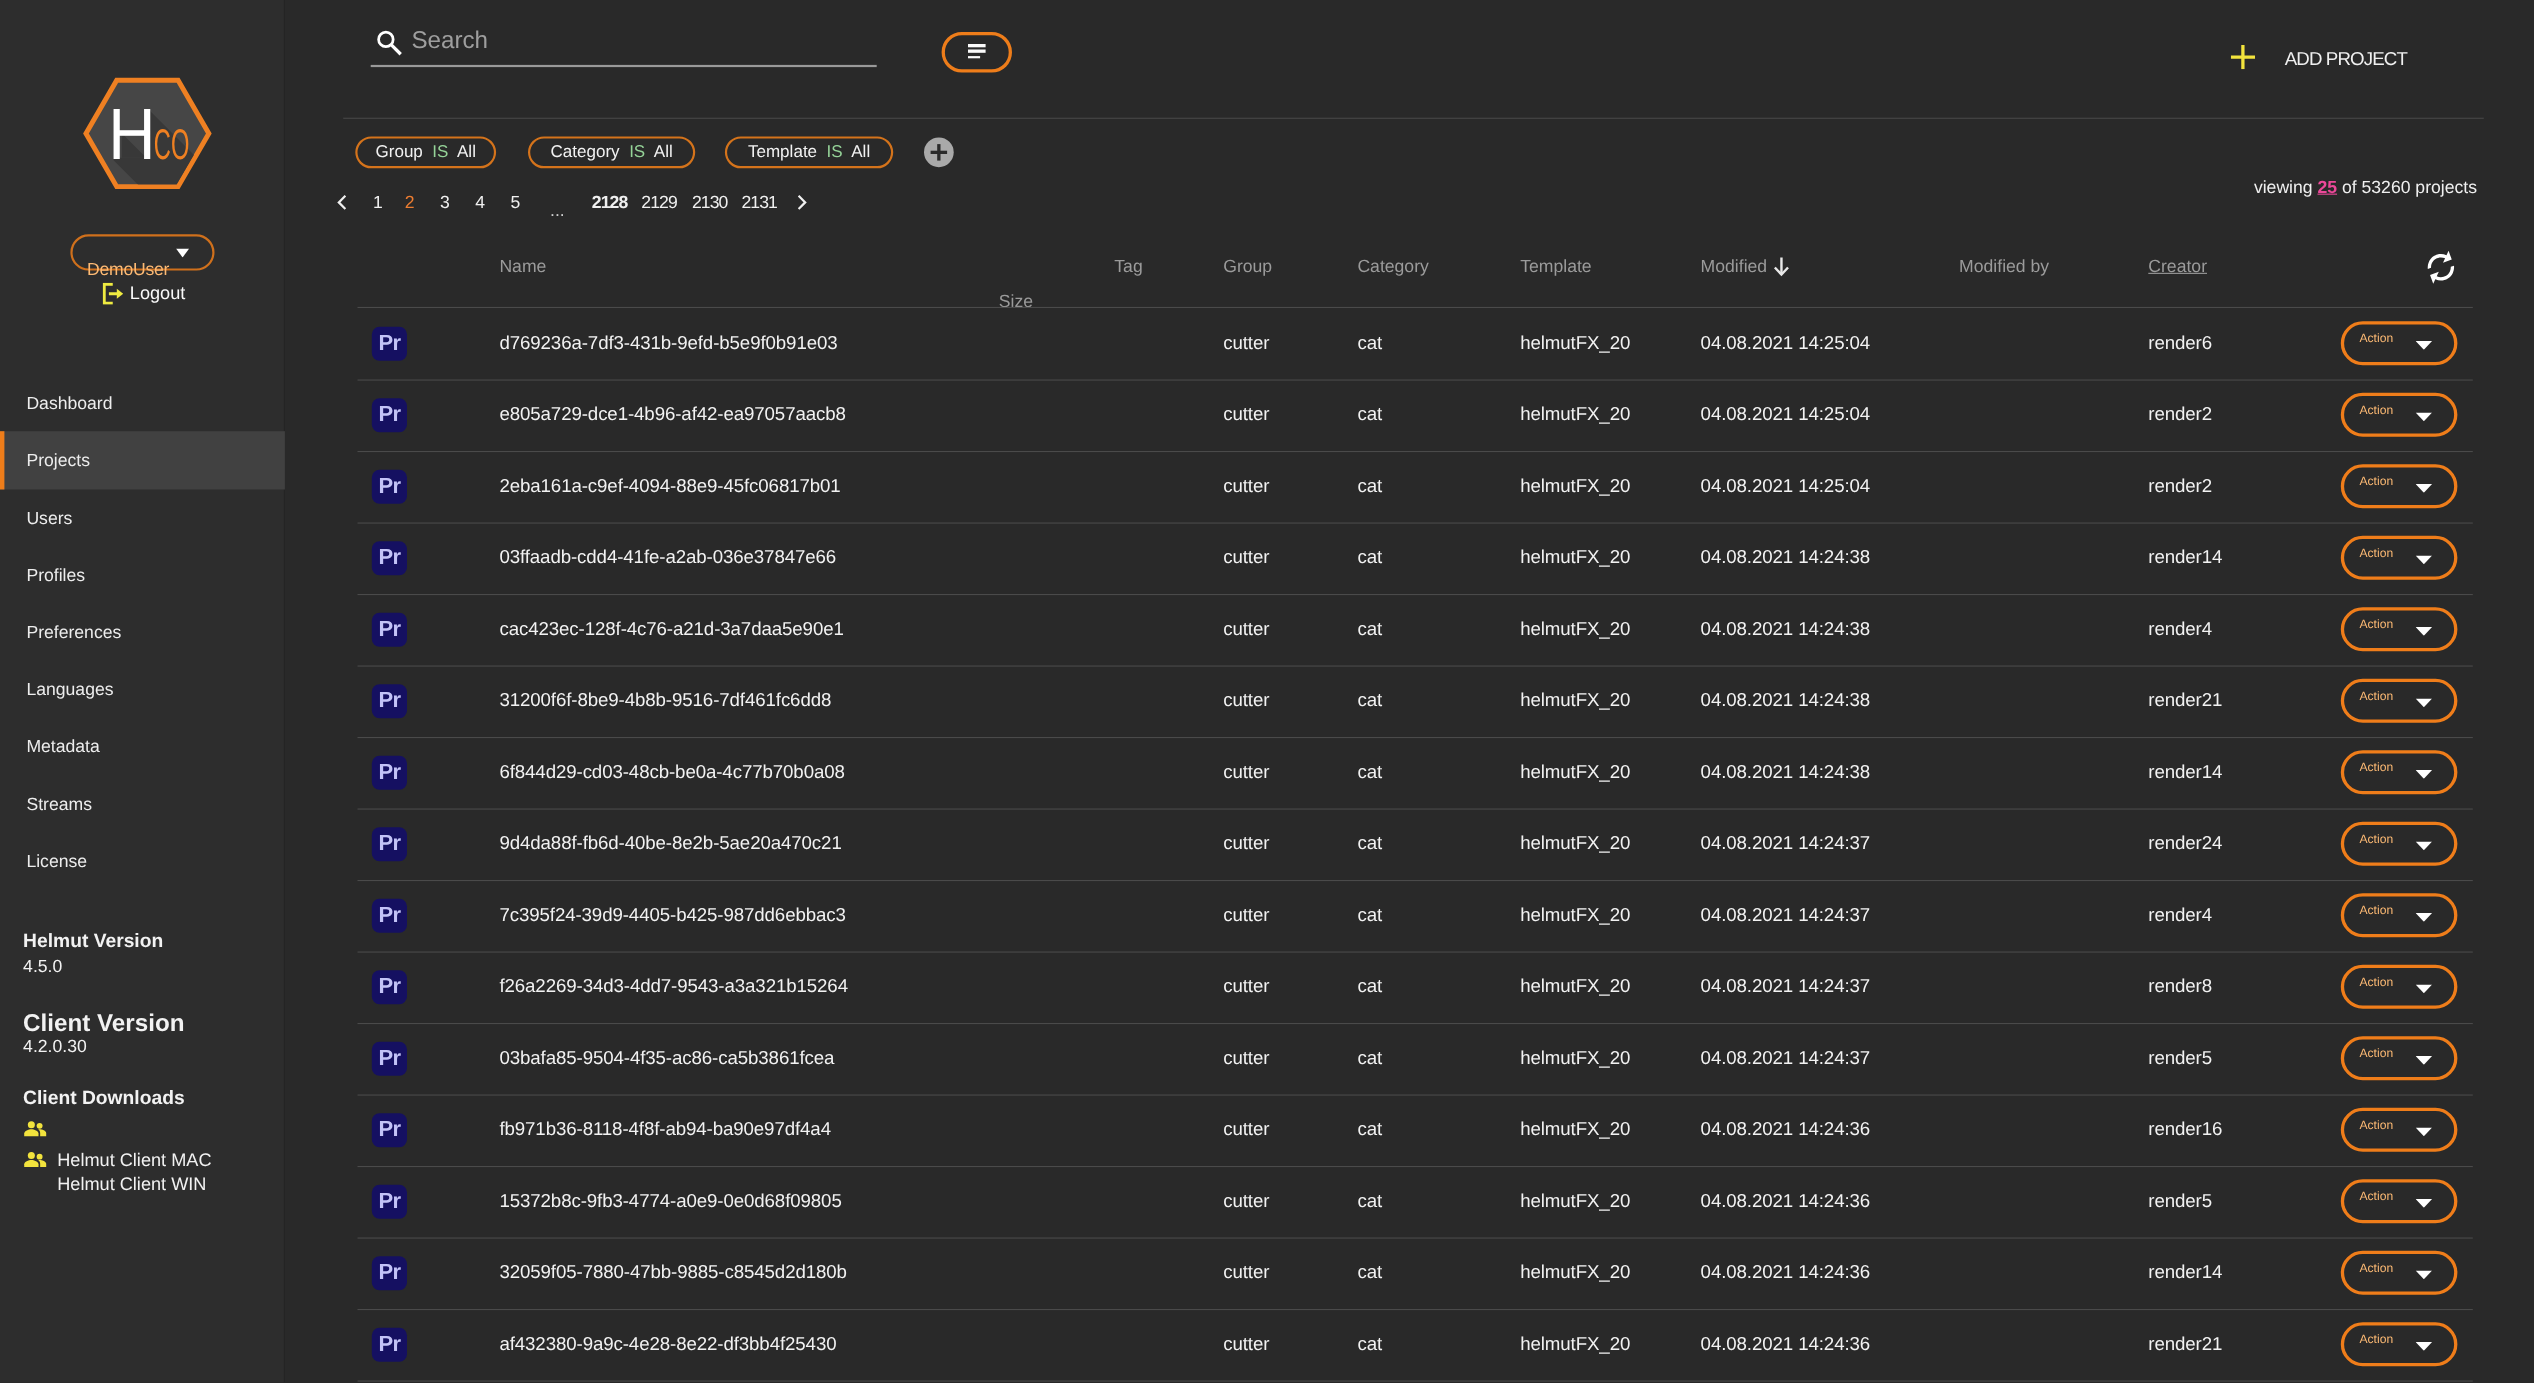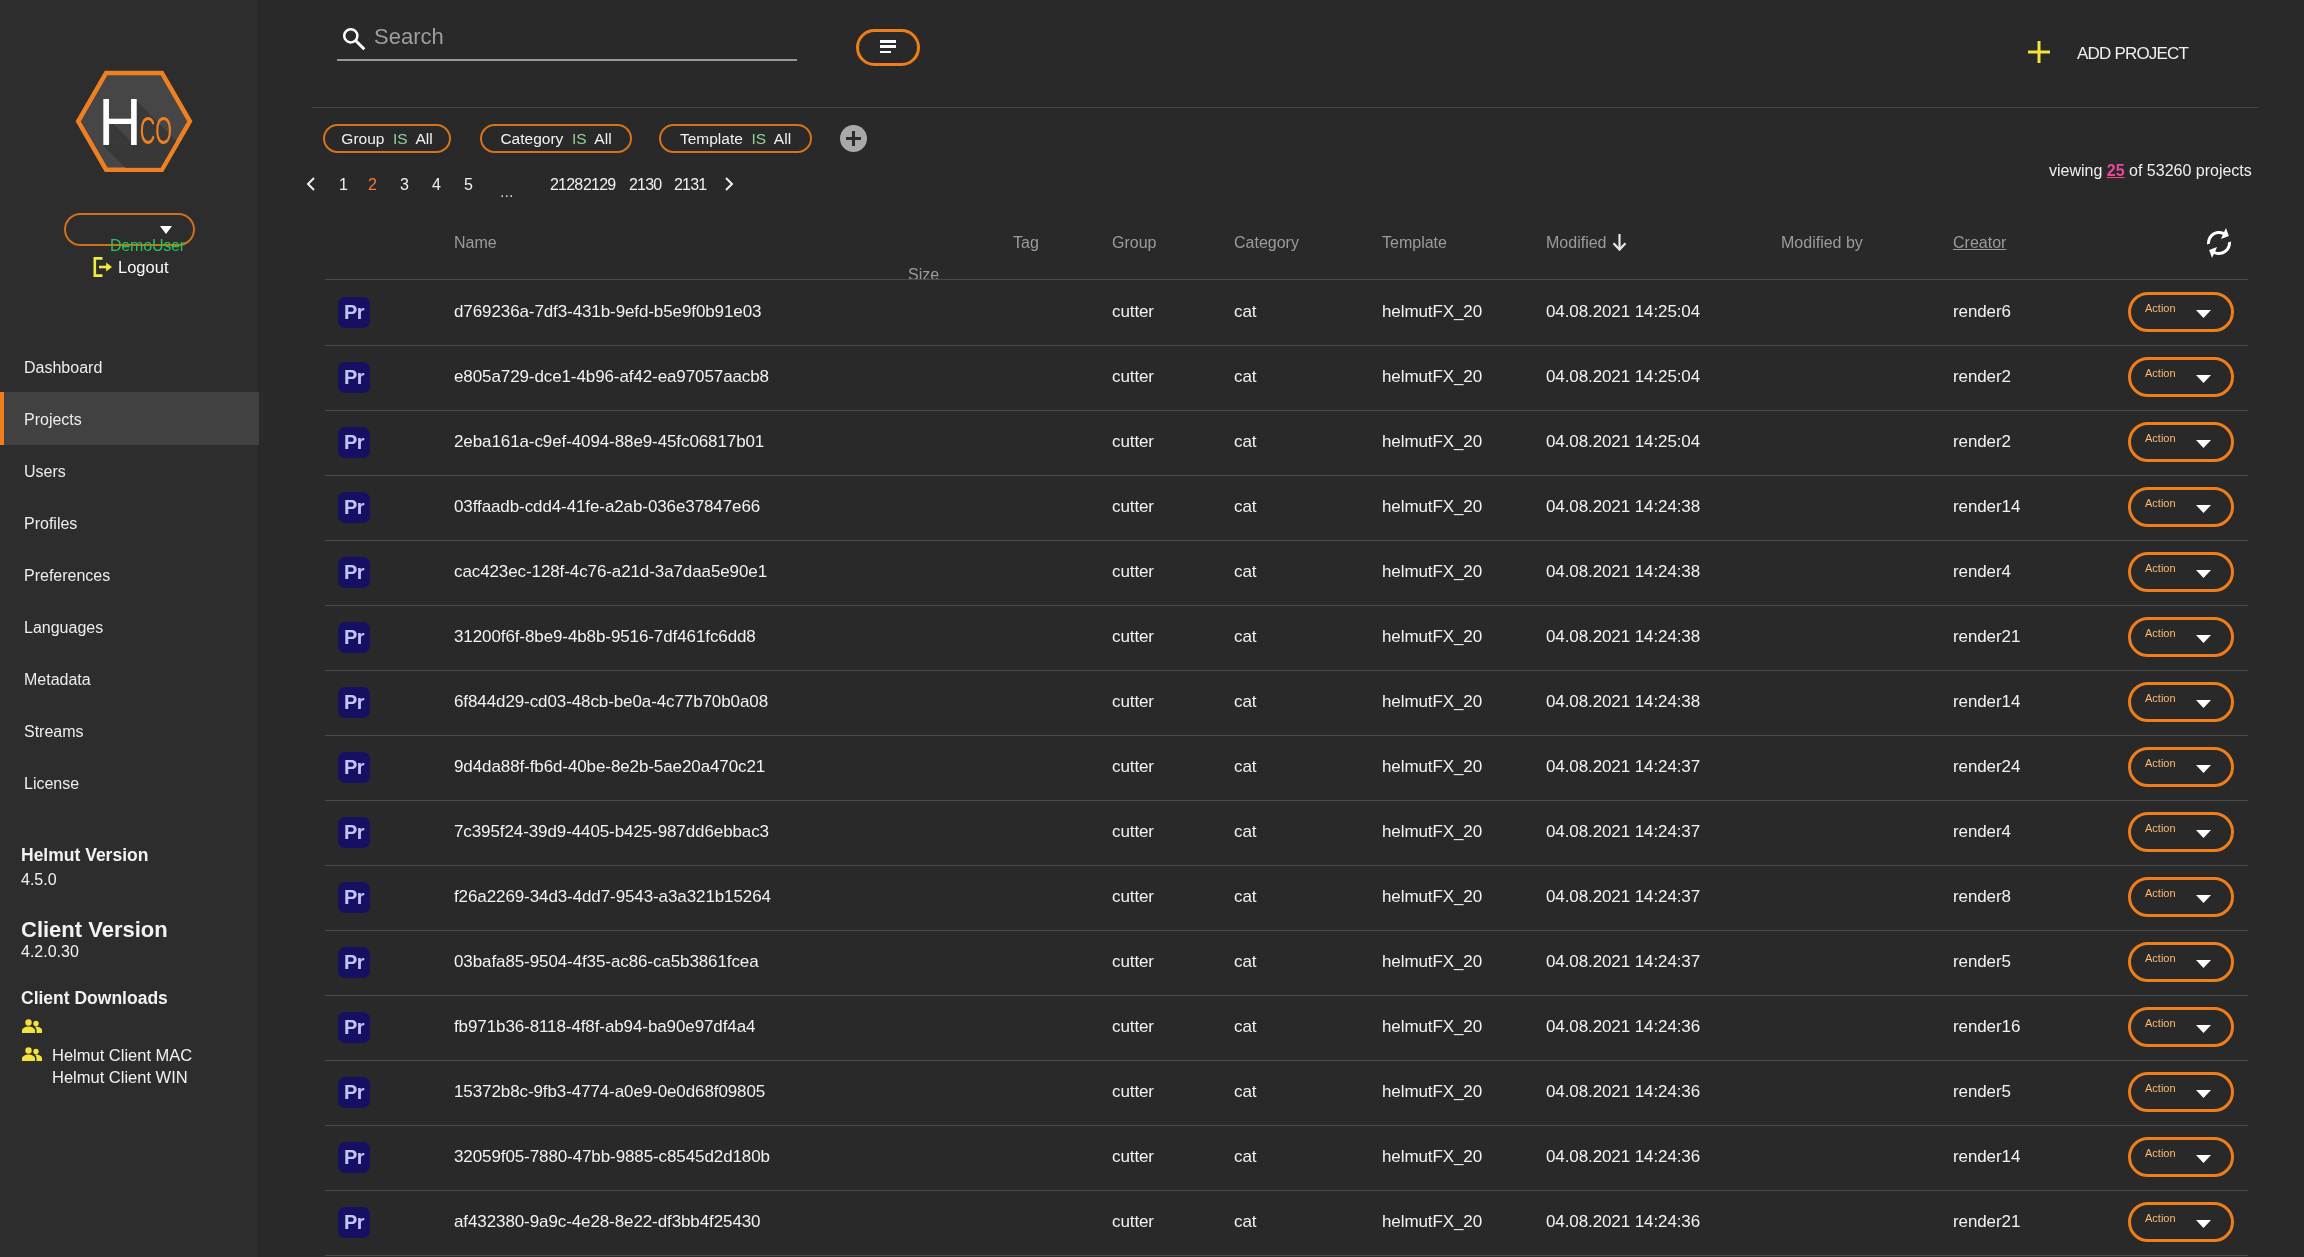--- a/index.html
+++ b/index.html
@@ -31,21 +31,21 @@
     </defs>
     <polygon points="3.15,52.3 31.1,3.95 86.9,3.95 114.85,52.3 86.9,100.65 31.1,100.65" fill="#464646" stroke="#ef8022" stroke-width="4.5"></polygon>
     <g clip-path="url(#hexclip)">
       <polygon points="61,31.5 105,75.5 105,103 54.6,103 28.4,76.8 28.4,74.5 61,74.5" fill="#383838"></polygon>
       <polygon points="35.6,52.2 57.9,74.5 35.6,74.5" fill="#383838"></polygon>
     </g>
     <text x="23.5" y="75.5" textLength="43" lengthAdjust="spacingAndGlyphs" font-family="Liberation Sans, sans-serif" font-size="66" fill="#ffffff">H</text>
     <text x="64.8" y="75.3" textLength="32.3" lengthAdjust="spacingAndGlyphs" font-family="Liberation Sans, sans-serif" font-size="39" fill="#ef8022">CO</text>
   </svg>
   <div class="abs" style="left:64px;top:213px;width:131px;height:33px;border:2px solid #cf701c;border-radius:17px;"></div>
-  <div class="abs" style="left:79px;top:237px;font-size:16px;letter-spacing:-0.2px;color:#22c55e;margin-left:31px;">DemoUser</div>
+  <div class="abs" style="left:79px;top:237px;font-size:16px;letter-spacing:-0.2px;color:#fdba74;">DemoUser</div>
   <svg class="abs" style="left:160px;top:226px;" width="12" height="8" viewBox="0 0 12 8">
       <polygon points="0,0 12,0 6,8" fill="#ffffff"></polygon>
     </svg>
   <svg class="abs" style="left:93px;top:257px;" width="20" height="20" viewBox="0 0 20 20">
     <path d="M9.5 1.4 H1.8 V18.6 H9.5" fill="none" stroke="#efeb41" stroke-width="2.6"></path>
     <line x1="6" y1="10" x2="14" y2="10" stroke="#efeb41" stroke-width="2.6"></line>
     <polygon points="13.2,5.4 19,10 13.2,14.6" fill="#efeb41"></polygon>
   </svg>
   <div class="abs" style="left:118px;top:258px;font-size:16.5px;color:#fafafa;">Logout</div>
 
@@ -112,21 +112,21 @@
 
   <svg class="abs" style="left:46px;top:177px;" width="9" height="14" viewBox="0 0 9 14">
       <polyline points="8,1 2,7 8,13" fill="none" stroke="#f0f0f0" stroke-width="2"></polyline>
     </svg>
   <div class="pagenum" style="left:79px;">1</div>
   <div class="pagenum" style="left:108px;color:#ed7d31;">2</div>
   <div class="pagenum" style="left:140px;">3</div>
   <div class="pagenum" style="left:172px;">4</div>
   <div class="pagenum" style="left:204px;">5</div>
   <div class="pagenum" style="left:240px;top:183px;color:#d0d0d0;">...</div>
-  <div class="pagenum" style="left:290px;letter-spacing:-0.8px;">2128</div>
+  <div class="pagenum" style="left:278px;letter-spacing:-0.8px;font-weight:bold;">2128</div>
   <div class="pagenum" style="left:323px;letter-spacing:-0.8px;">2129</div>
   <div class="pagenum" style="left:369px;letter-spacing:-0.8px;">2130</div>
   <div class="pagenum" style="left:414px;letter-spacing:-0.8px;">2131</div>
   <svg class="abs" style="left:465px;top:177px;" width="9" height="14" viewBox="0 0 9 14">
       <polyline points="1,1 7,7 1,13" fill="none" stroke="#f0f0f0" stroke-width="2"></polyline>
     </svg>
 
   <div class="abs" style="left:1789px;top:162px;font-size:16px;color:#f0f0f0;">viewing <span style="color:#ec4899;text-decoration:underline;font-weight:bold;">25</span> of 53260 projects</div>
 
   <div class="hdr" style="left:194px;">Name</div>

